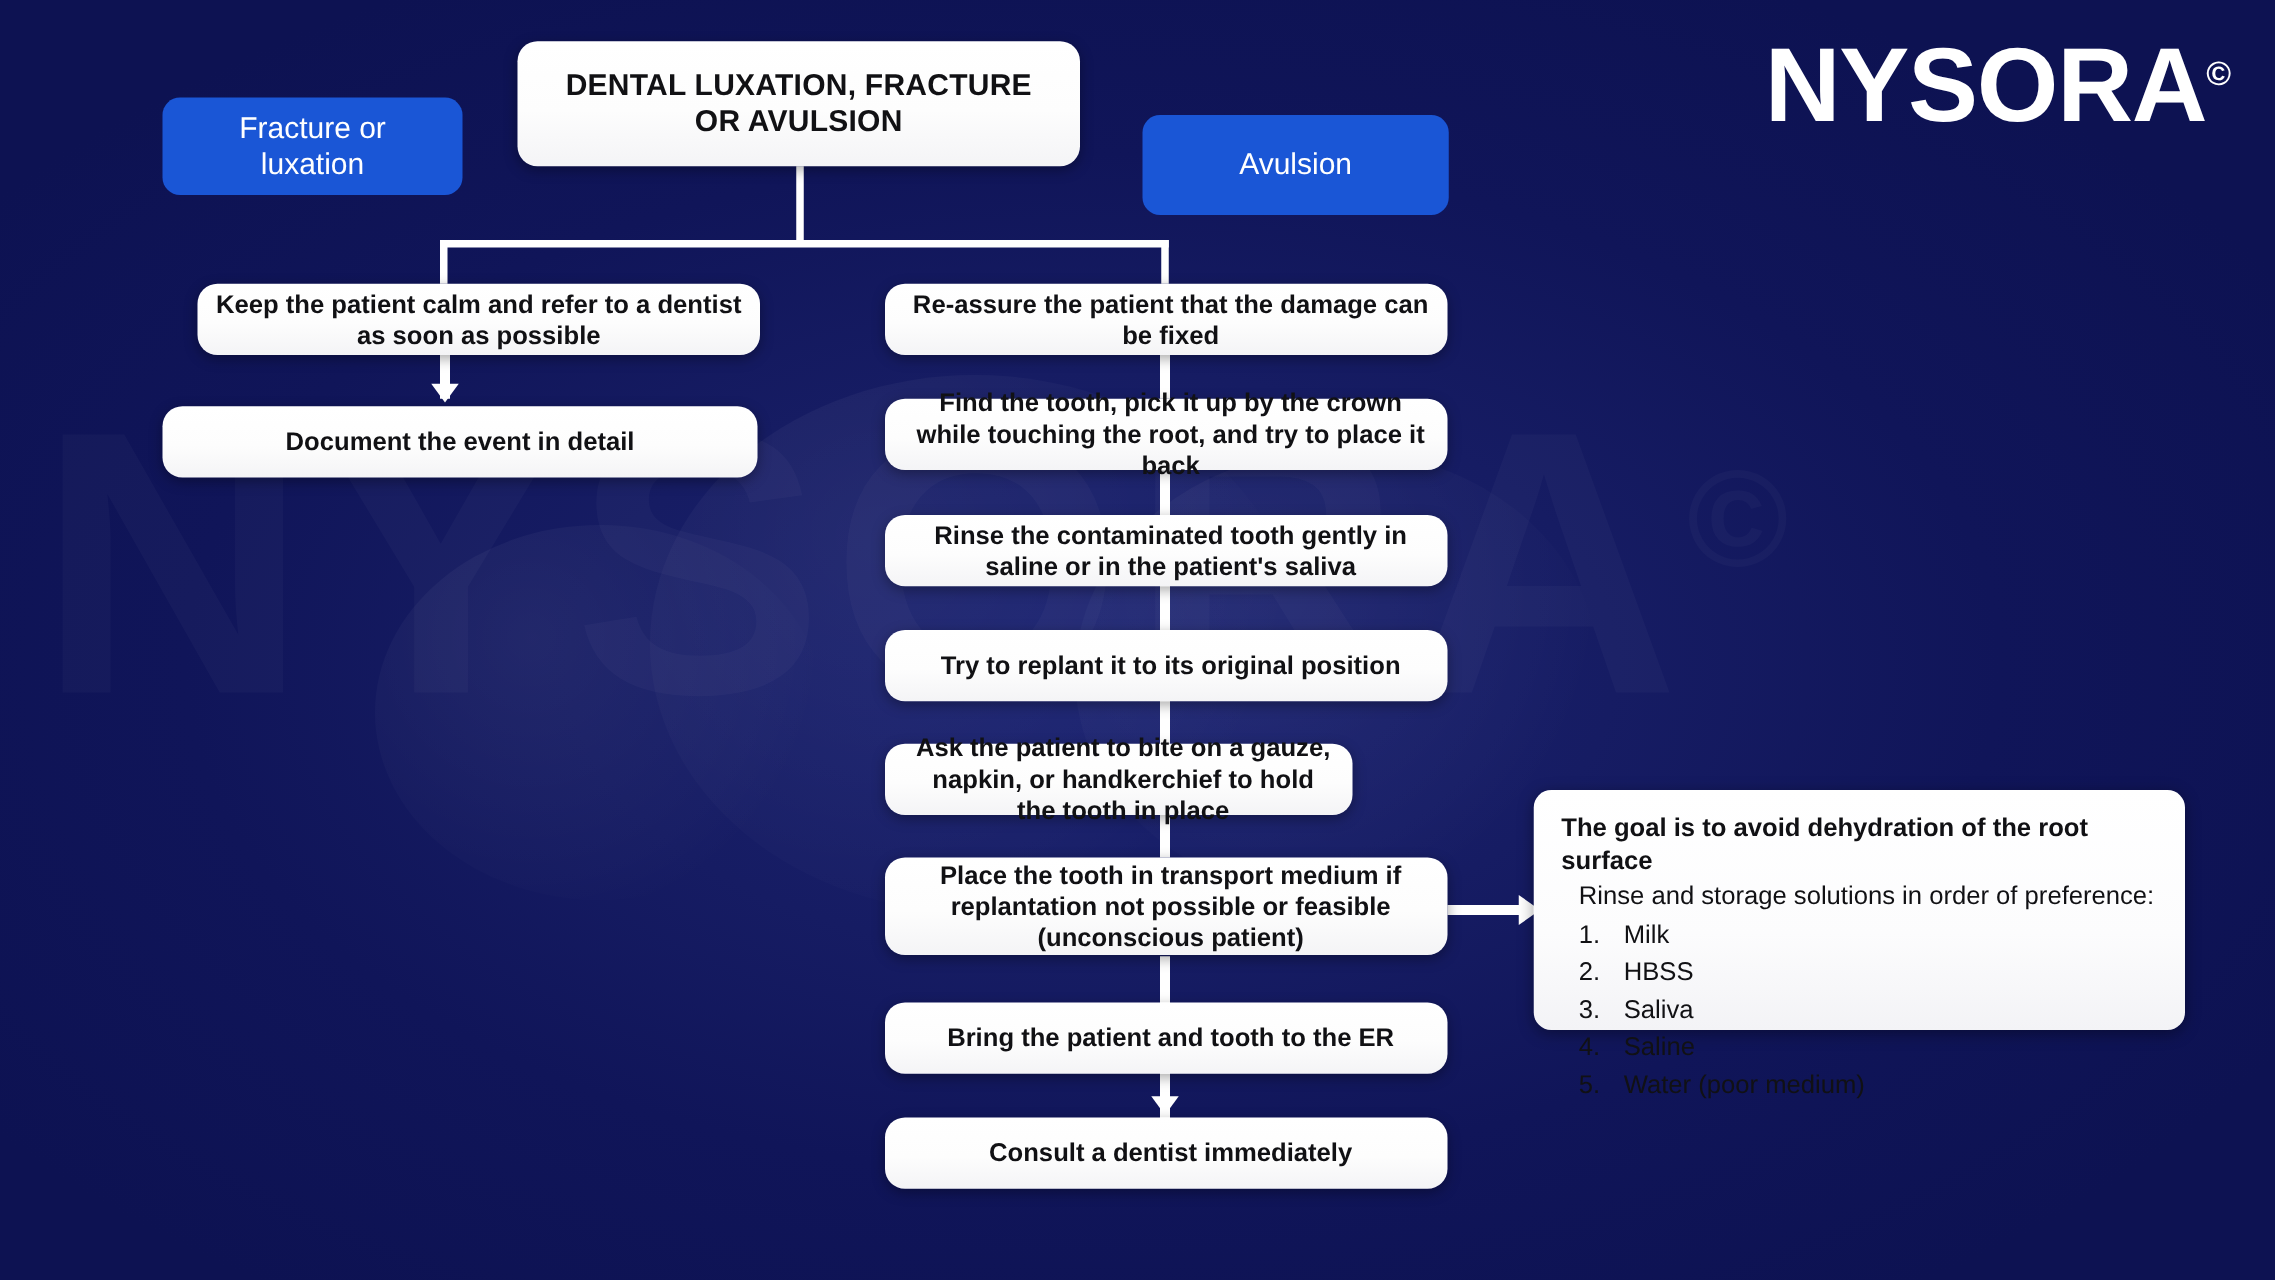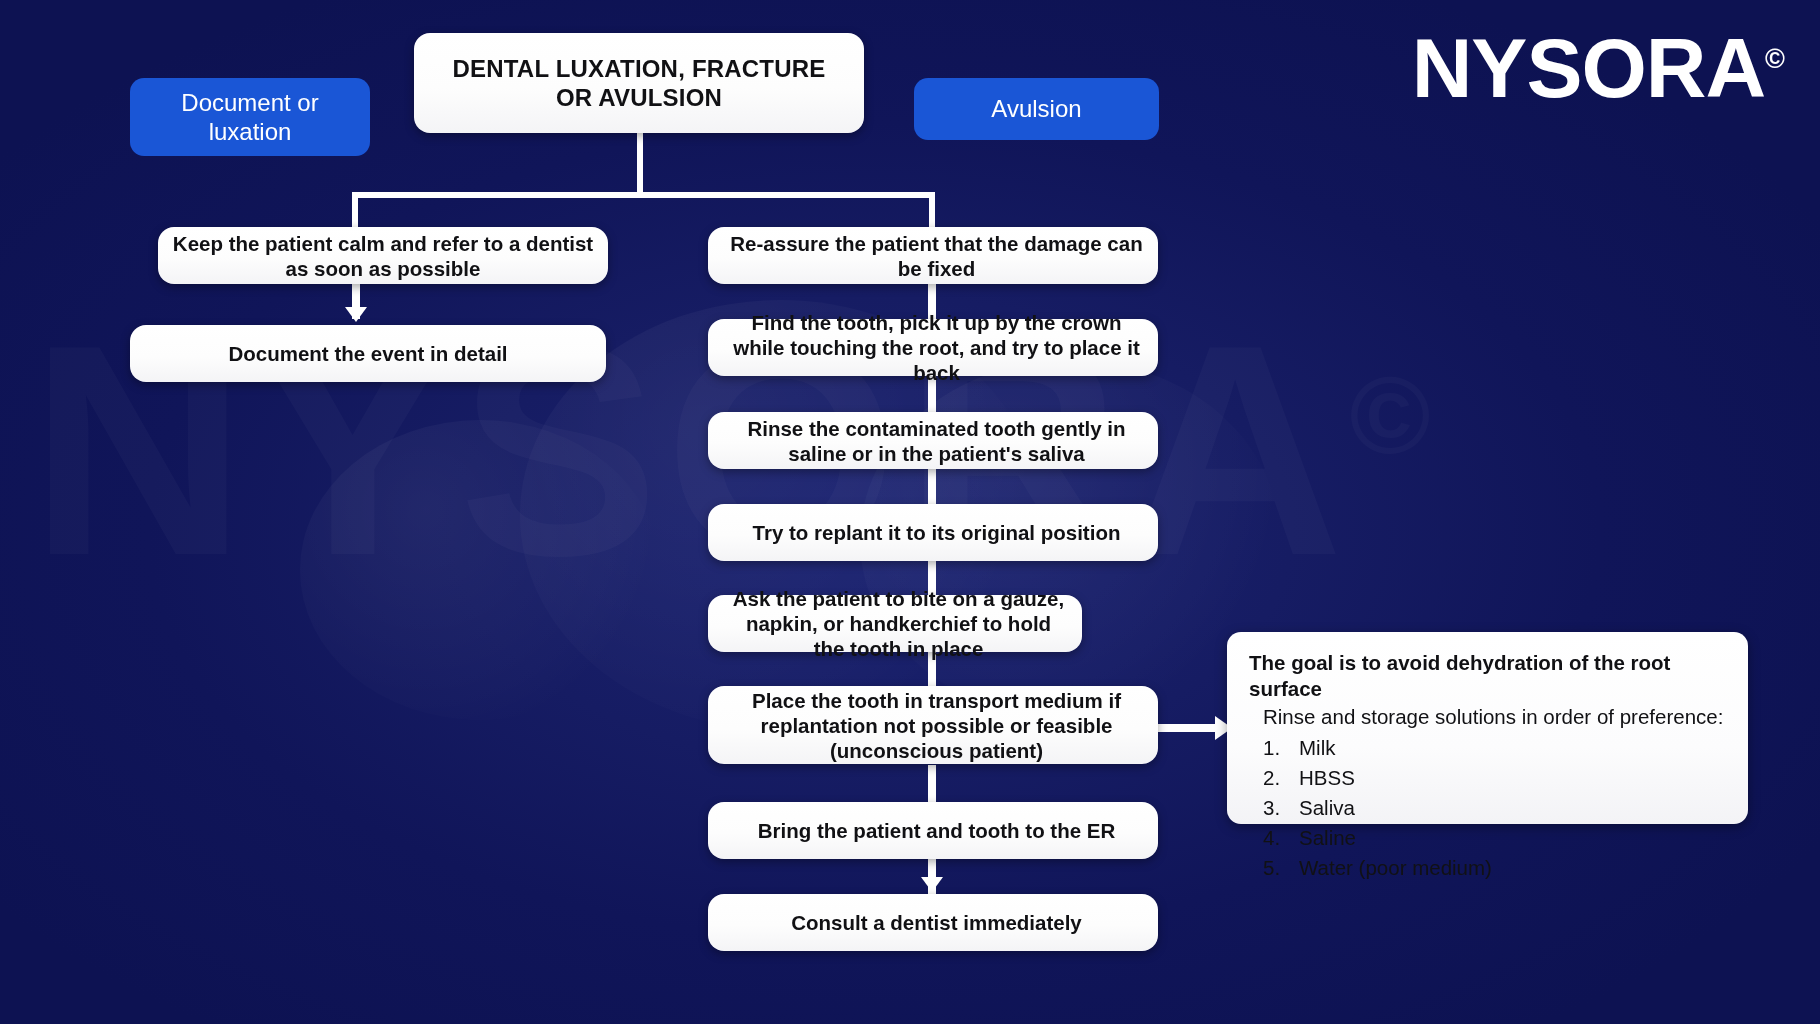--- a/index.html
+++ b/index.html
@@ -161,25 +161,25 @@
 
   <div class="ln" style="left:1158px;top:724px;width:60px;height:8px;"></div>
   <div class="arrow-right" style="left:1215px;top:716px;"></div>
 
   <div class="card title" style="left:414px;top:33px;width:450px;height:100px;flex-direction:column;">
     <div>DENTAL LUXATION, FRACTURE</div>
     <div>OR AVULSION</div>
   </div>
 
   <div class="pill" style="left:130px;top:78px;width:240px;height:78px;flex-direction:column;">
-    <div>Document or</div>
+    <div>Fracture or</div>
     <div>luxation</div>
   </div>
 
-  <div class="pill" style="left:914px;top:78px;width:245px;height:62px;text-align:center;">Avulsion</div>
+  <div class="pill" style="left:914px;top:92px;width:245px;height:80px;text-align:center;">Avulsion</div>
 
   <div class="card step" style="left:130px;top:227px;width:450px;height:57px;margin-left:28px;">Keep the patient calm and refer to a dentist as soon as possible</div>
   <div class="card step" style="left:130px;top:325px;width:476px;height:57px;">Document the event in detail</div>
 
   <div class="card step narrow" style="left:708px;top:227px;width:450px;height:57px;">Re-assure the patient that the damage can be fixed</div>
   <div class="card step narrow" style="left:708px;top:319px;width:450px;height:57px;">Find the tooth, pick it up by the crown while touching the root, and try to place it back</div>
   <div class="card step narrow" style="left:708px;top:412px;width:450px;height:57px;">Rinse the contaminated tooth gently in saline or in the patient's saliva</div>
   <div class="card step narrow" style="left:708px;top:504px;width:450px;height:57px;">Try to replant it to its original position</div>
   <div class="card step narrow" style="left:708px;top:595px;width:374px;height:57px;">Ask the patient to bite on a gauze, napkin, or handkerchief to hold the tooth in place</div>
   <div class="card step narrow" style="left:708px;top:686px;width:450px;height:78px;">Place the tooth in transport medium if replantation not possible or feasible (unconscious patient)</div>

